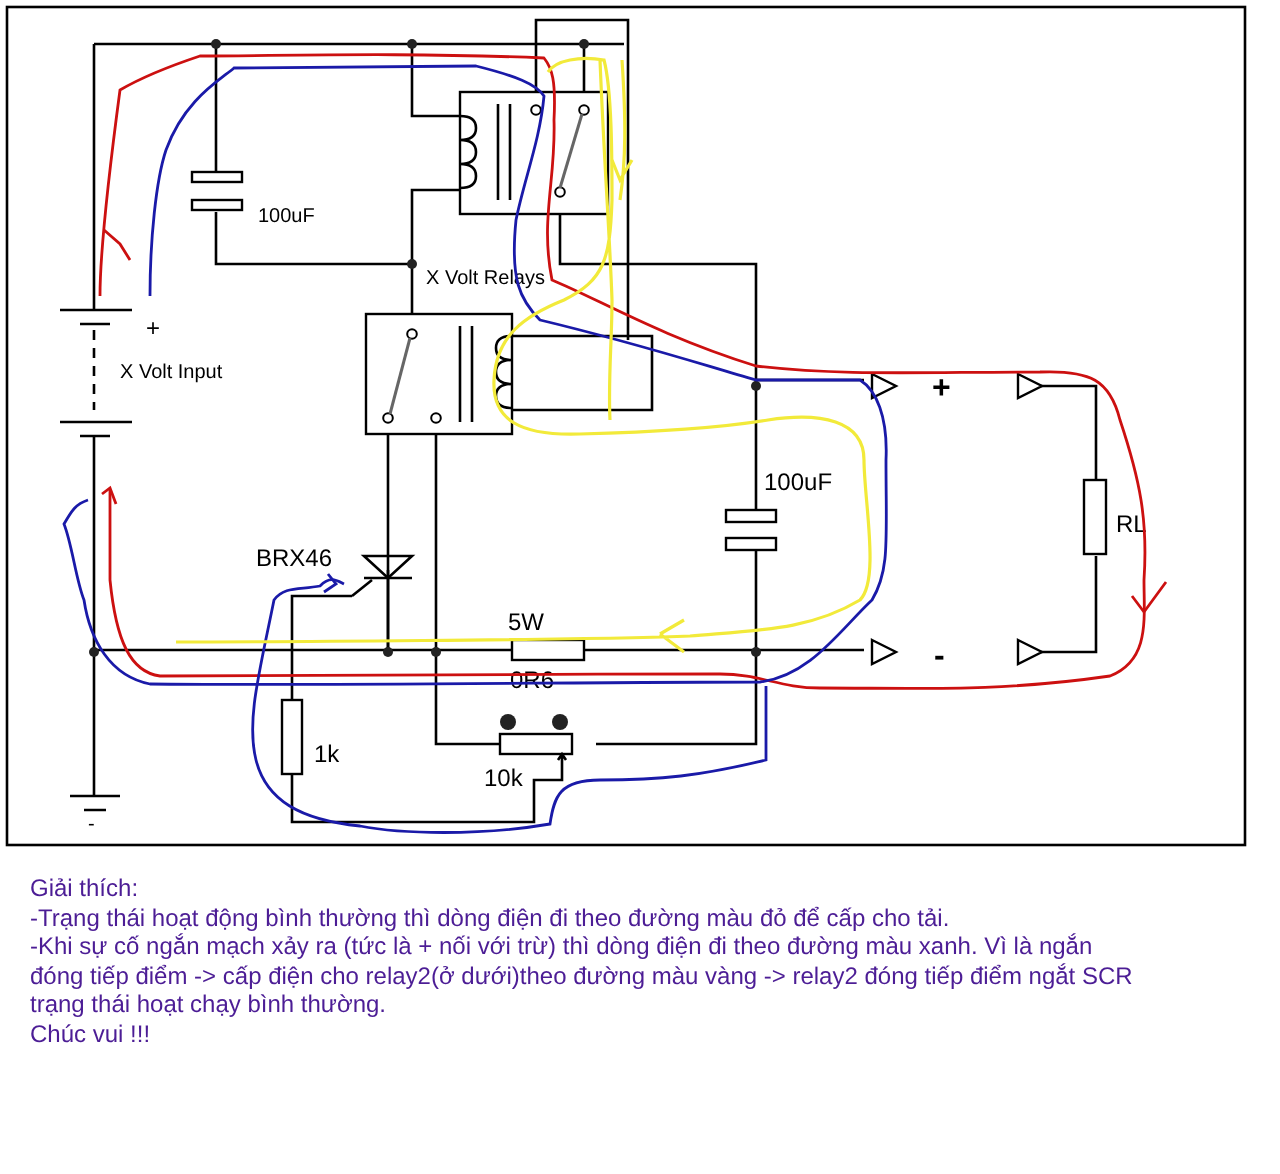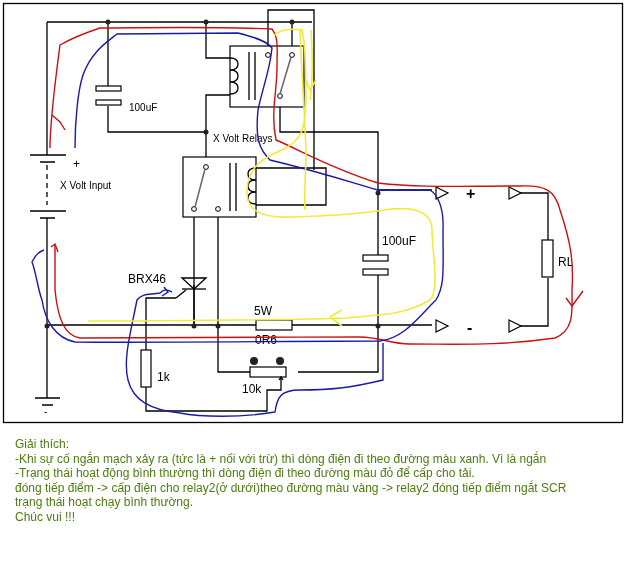--- a/index.html
+++ b/index.html
@@ -7,21 +7,21 @@
   #schematic { position: absolute; left: 0; top: 0; width: 640px; height: 430px; }
   #schematic text { font-family: "Liberation Sans", sans-serif; fill: #000; }
   .wire { stroke: #000; stroke-width: 1.3; fill: none; }
   .comp { stroke: #000; stroke-width: 1.2; fill: #fff; }
   .dot { fill: #222; }
   .red { stroke: #cc1010; stroke-width: 1.4; fill: none; }
   .blue { stroke: #1a1aa8; stroke-width: 1.4; fill: none; }
   .yellow { stroke: #f2ea3a; stroke-width: 1.6; fill: none; }
   .lbl { font-size: 12px; }
   .lbl-sm { font-size: 10px; }
-  #explain { position: absolute; left: 15px; top: 437px; width: 620px; font-size: 12px; line-height: 14.6px; color: #4d7c0f; }
+  #explain { position: absolute; left: 15px; top: 437px; width: 620px; font-size: 12px; line-height: 14.6px; color: #4c1d95; }
   #explain div { white-space: nowrap; }
 </style>
 </head>
 <body>
 
 <svg id="schematic" viewBox="0 0 640 430" xmlns="http://www.w3.org/2000/svg">
 
   <rect x="3.5" y="3.5" width="619" height="419" fill="none" stroke="#000" stroke-width="1.3"></rect>
 
   <g>
@@ -163,22 +163,22 @@
 
   <path class="blue" d="M75,148 C75,120 78,90 83,75 C92,50 110,40 117,34 C160,34 200,33 238,33 C258,38 268,42 272,48 C270,70 262,90 258,110 C255,140 260,150 270,160 C320,172 350,182 378,190 H430 C438,195 444,208 443,230 C443,270 445,285 436,300 C420,315 405,338 380,341 C300,341 150,343 75,342 C55,338 45,320 42,300 C38,290 36,272 32,262 C36,255 38,252 44,250 M383,343 V380 C350,388 330,390 300,390 C280,390 277,398 275,412 C240,418 200,417 180,413 C150,410 133,400 128,380 C123,360 130,335 137,300 C142,293 150,295 160,293 C165,288 168,290 172,292"></path>
   <path class="blue" d="M164,287 L168,292 L162,296"></path>
 
   <path class="yellow" d="M274,36 C278,30 290,28 302,30 C306,45 306,80 306,100 C305,130 302,140 282,150 C262,158 248,168 247,190 C246,210 260,218 290,217 C330,216 360,214 384,210 C410,206 432,210 432,230 C432,250 440,290 430,300 C405,315 380,315 345,318 C300,320 120,321 88,321 M300,30 C302,80 305,120 306,150 C306,170 304,190 305,210 M330,317 L342,310 M330,317 L342,326"></path>
   <path class="yellow" d="M311,30 C313,60 313,80 310,100 M306,80 L310,90 L316,80"></path>
 </svg>
 
 <div id="explain">
   <div>Giải thích:</div>
+  <div>-Trạng thái hoạt động bình thường thì dòng điện đi theo đường màu đỏ để cấp cho tải.</div>
   <div>-Khi sự cố ngắn mạch xảy ra (tức là + nối với trừ) thì dòng điện đi theo đường màu xanh. Vì là ngắn</div>
-  <div>-Trạng thái hoạt động bình thường thì dòng điện đi theo đường màu đỏ để cấp cho tải.</div>
   <div>đóng tiếp điểm -&gt; cấp điện cho relay2(ở dưới)theo đường màu vàng -&gt; relay2 đóng tiếp điểm ngắt SCR</div>
   <div>trạng thái hoạt chạy bình thường.</div>
   <div>Chúc vui !!!</div>
 </div>
 
 <svg width="0" height="0" style="position:absolute">
   <defs>
     <pattern id="hatch" width="5" height="5" patternUnits="userSpaceOnUse" patternTransform="rotate(45)">
       <line x1="0" y1="0" x2="0" y2="5" stroke="#000" stroke-width="1"></line>
     </pattern>

